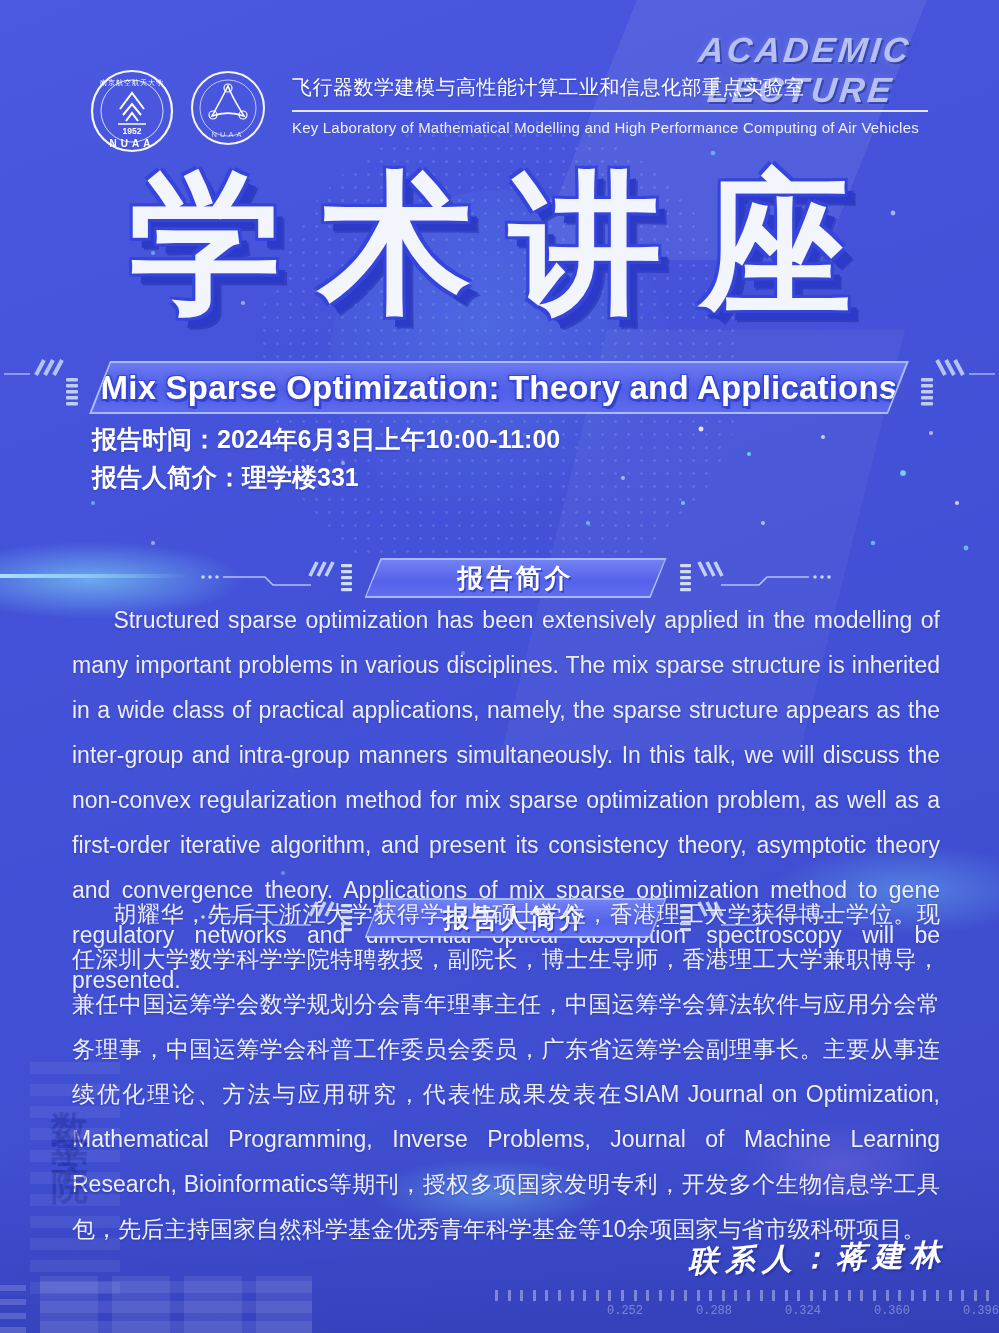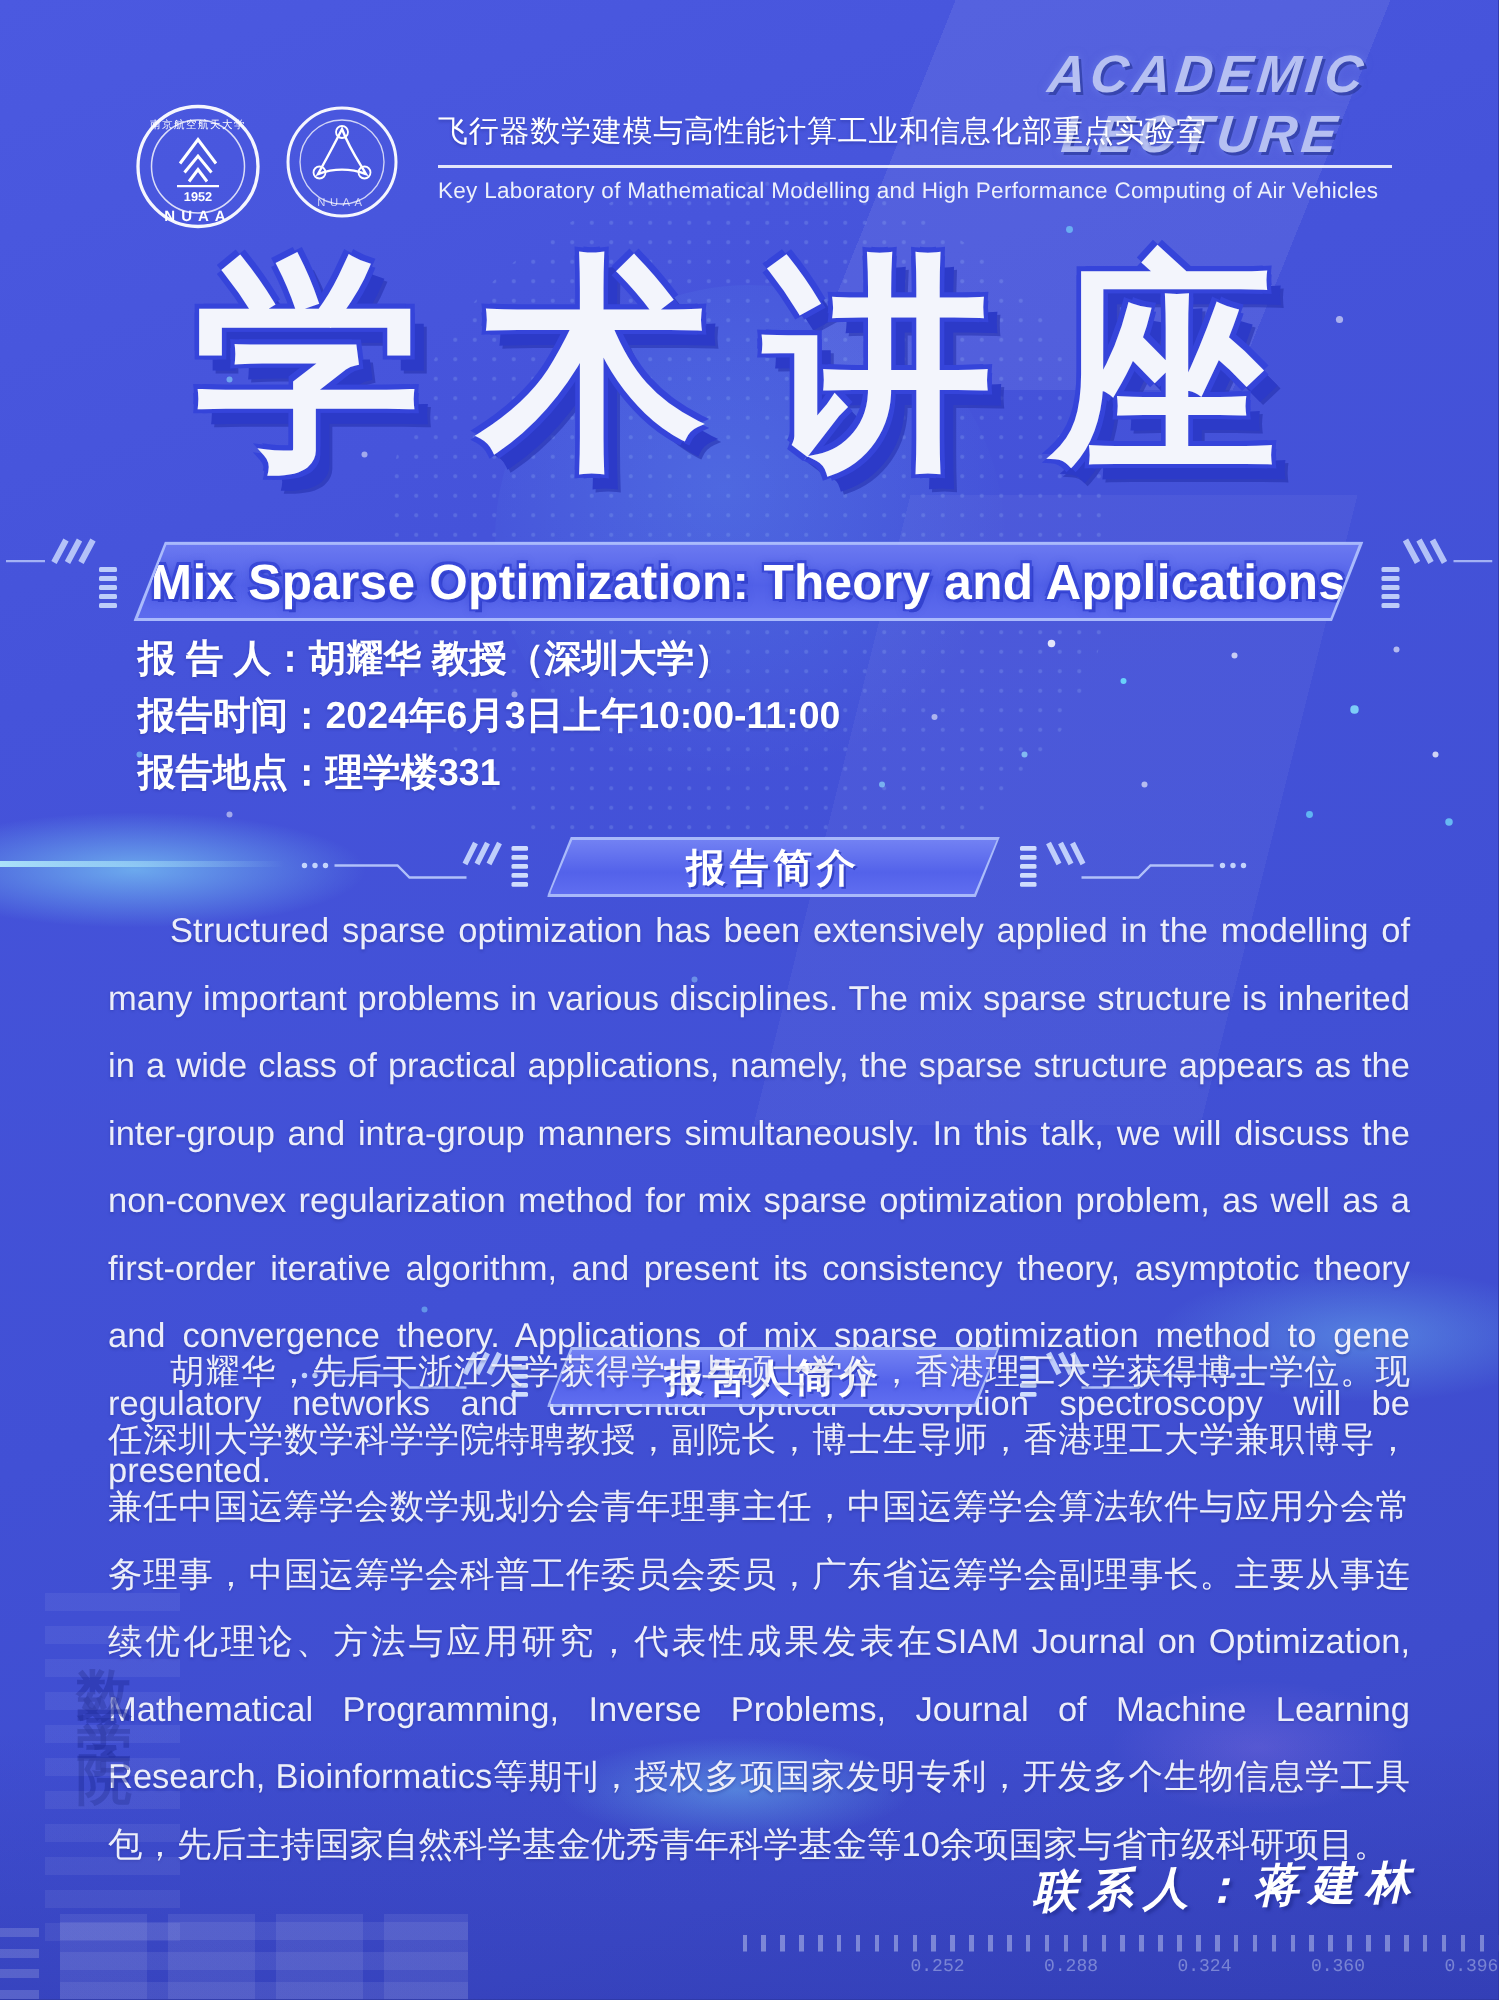--- a/index.html
+++ b/index.html
@@ -196,27 +196,24 @@
     </g>
   </svg>
   <div class="lecture-banner">
     <div class="lecture-banner-inner">
       <span>Mix Sparse Optimization: Theory and Applications</span>
     </div>
   </div>
 
   <div class="info">
     <div class="info-row">
-      <span>报 告 人：</span><span>胡耀华 教授（深圳大学）</span>
+      <span>报告时间：</span><span>2024年6月3日上午10:00-11:00</span>
     </div>
     <div class="info-row">
-      <span>报告时间：</span><span>2024年6月3日上午10:00-11:00</span>
-    </div>
-    <div class="info-row">
-      <span>报告地点：</span><span>理学楼331</span>
+      <span>报告人简介：</span><span>理学楼331</span>
     </div>
   </div>
 
   <div class="section-banner" style="top:556px;">
     <div class="sb-wrap">
       <svg class="wing" width="162" height="44" viewBox="0 0 162 44">
         <circle cx="10" cy="21" r="1.8" fill="rgba(210,225,255,.9)"></circle>
           <circle cx="17" cy="21" r="1.8" fill="rgba(210,225,255,.9)"></circle>
           <circle cx="24" cy="21" r="1.8" fill="rgba(210,225,255,.9)"></circle>
         <path d="M30 21 H72 L80 29 H118" stroke="rgba(195,212,255,.85)" stroke-width="1.6" fill="none"></path>

